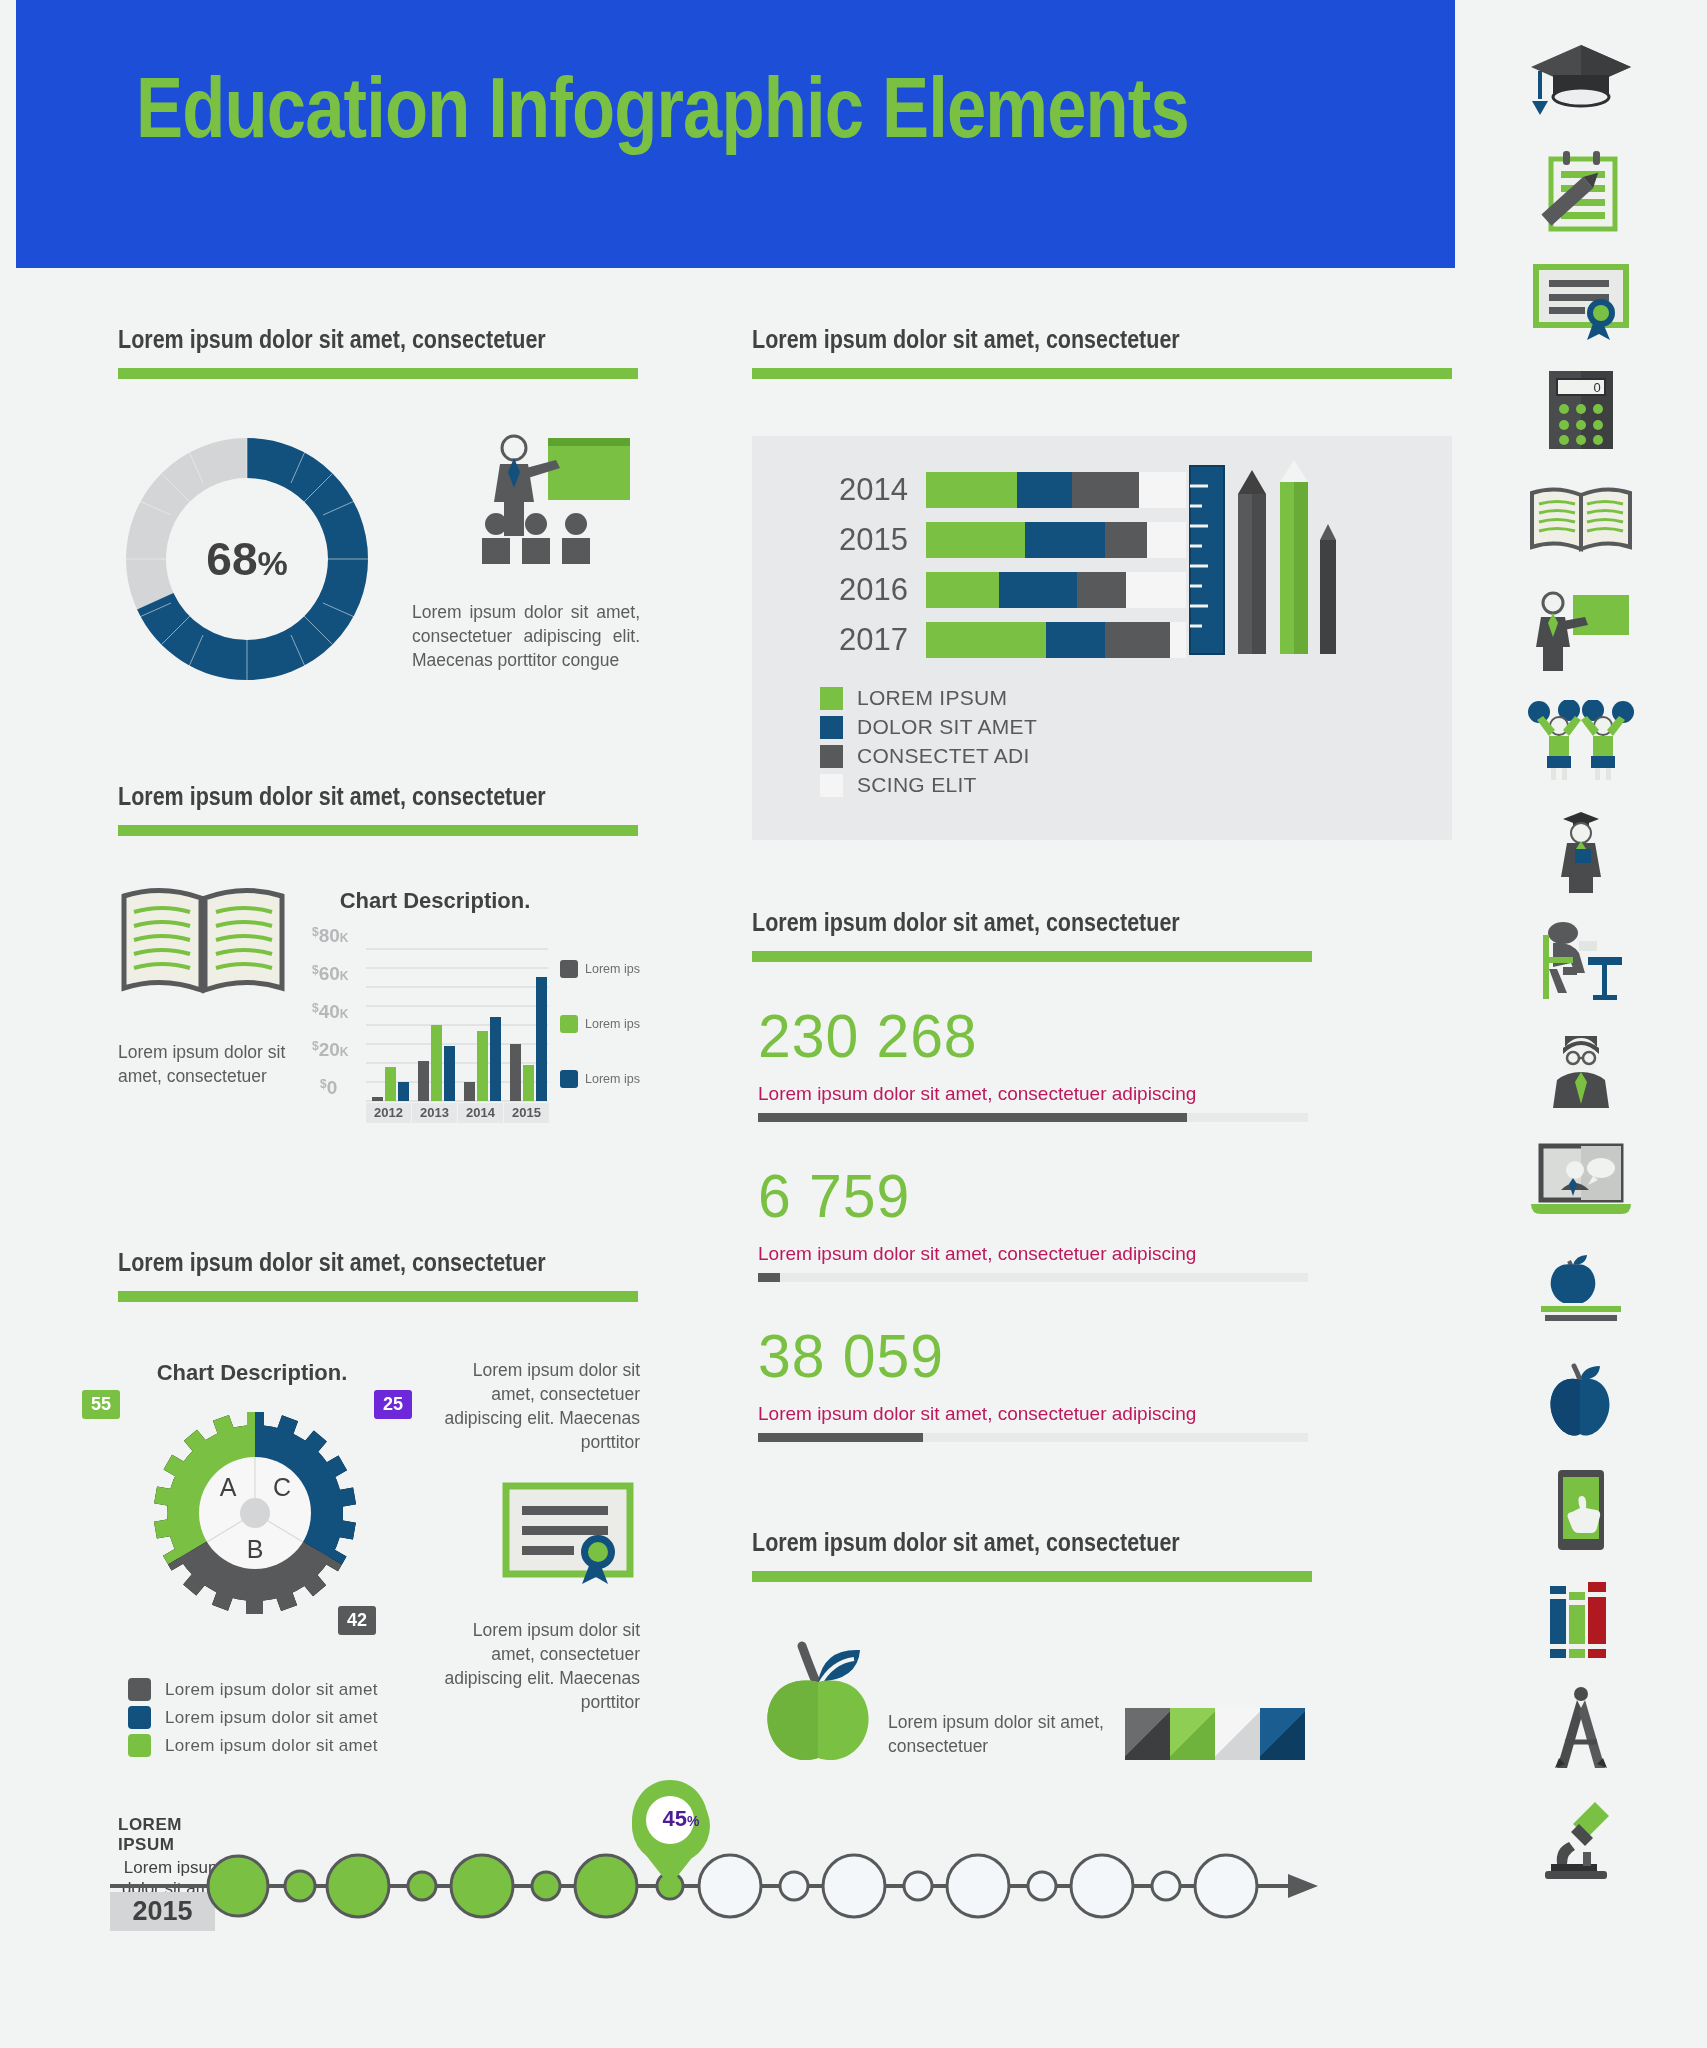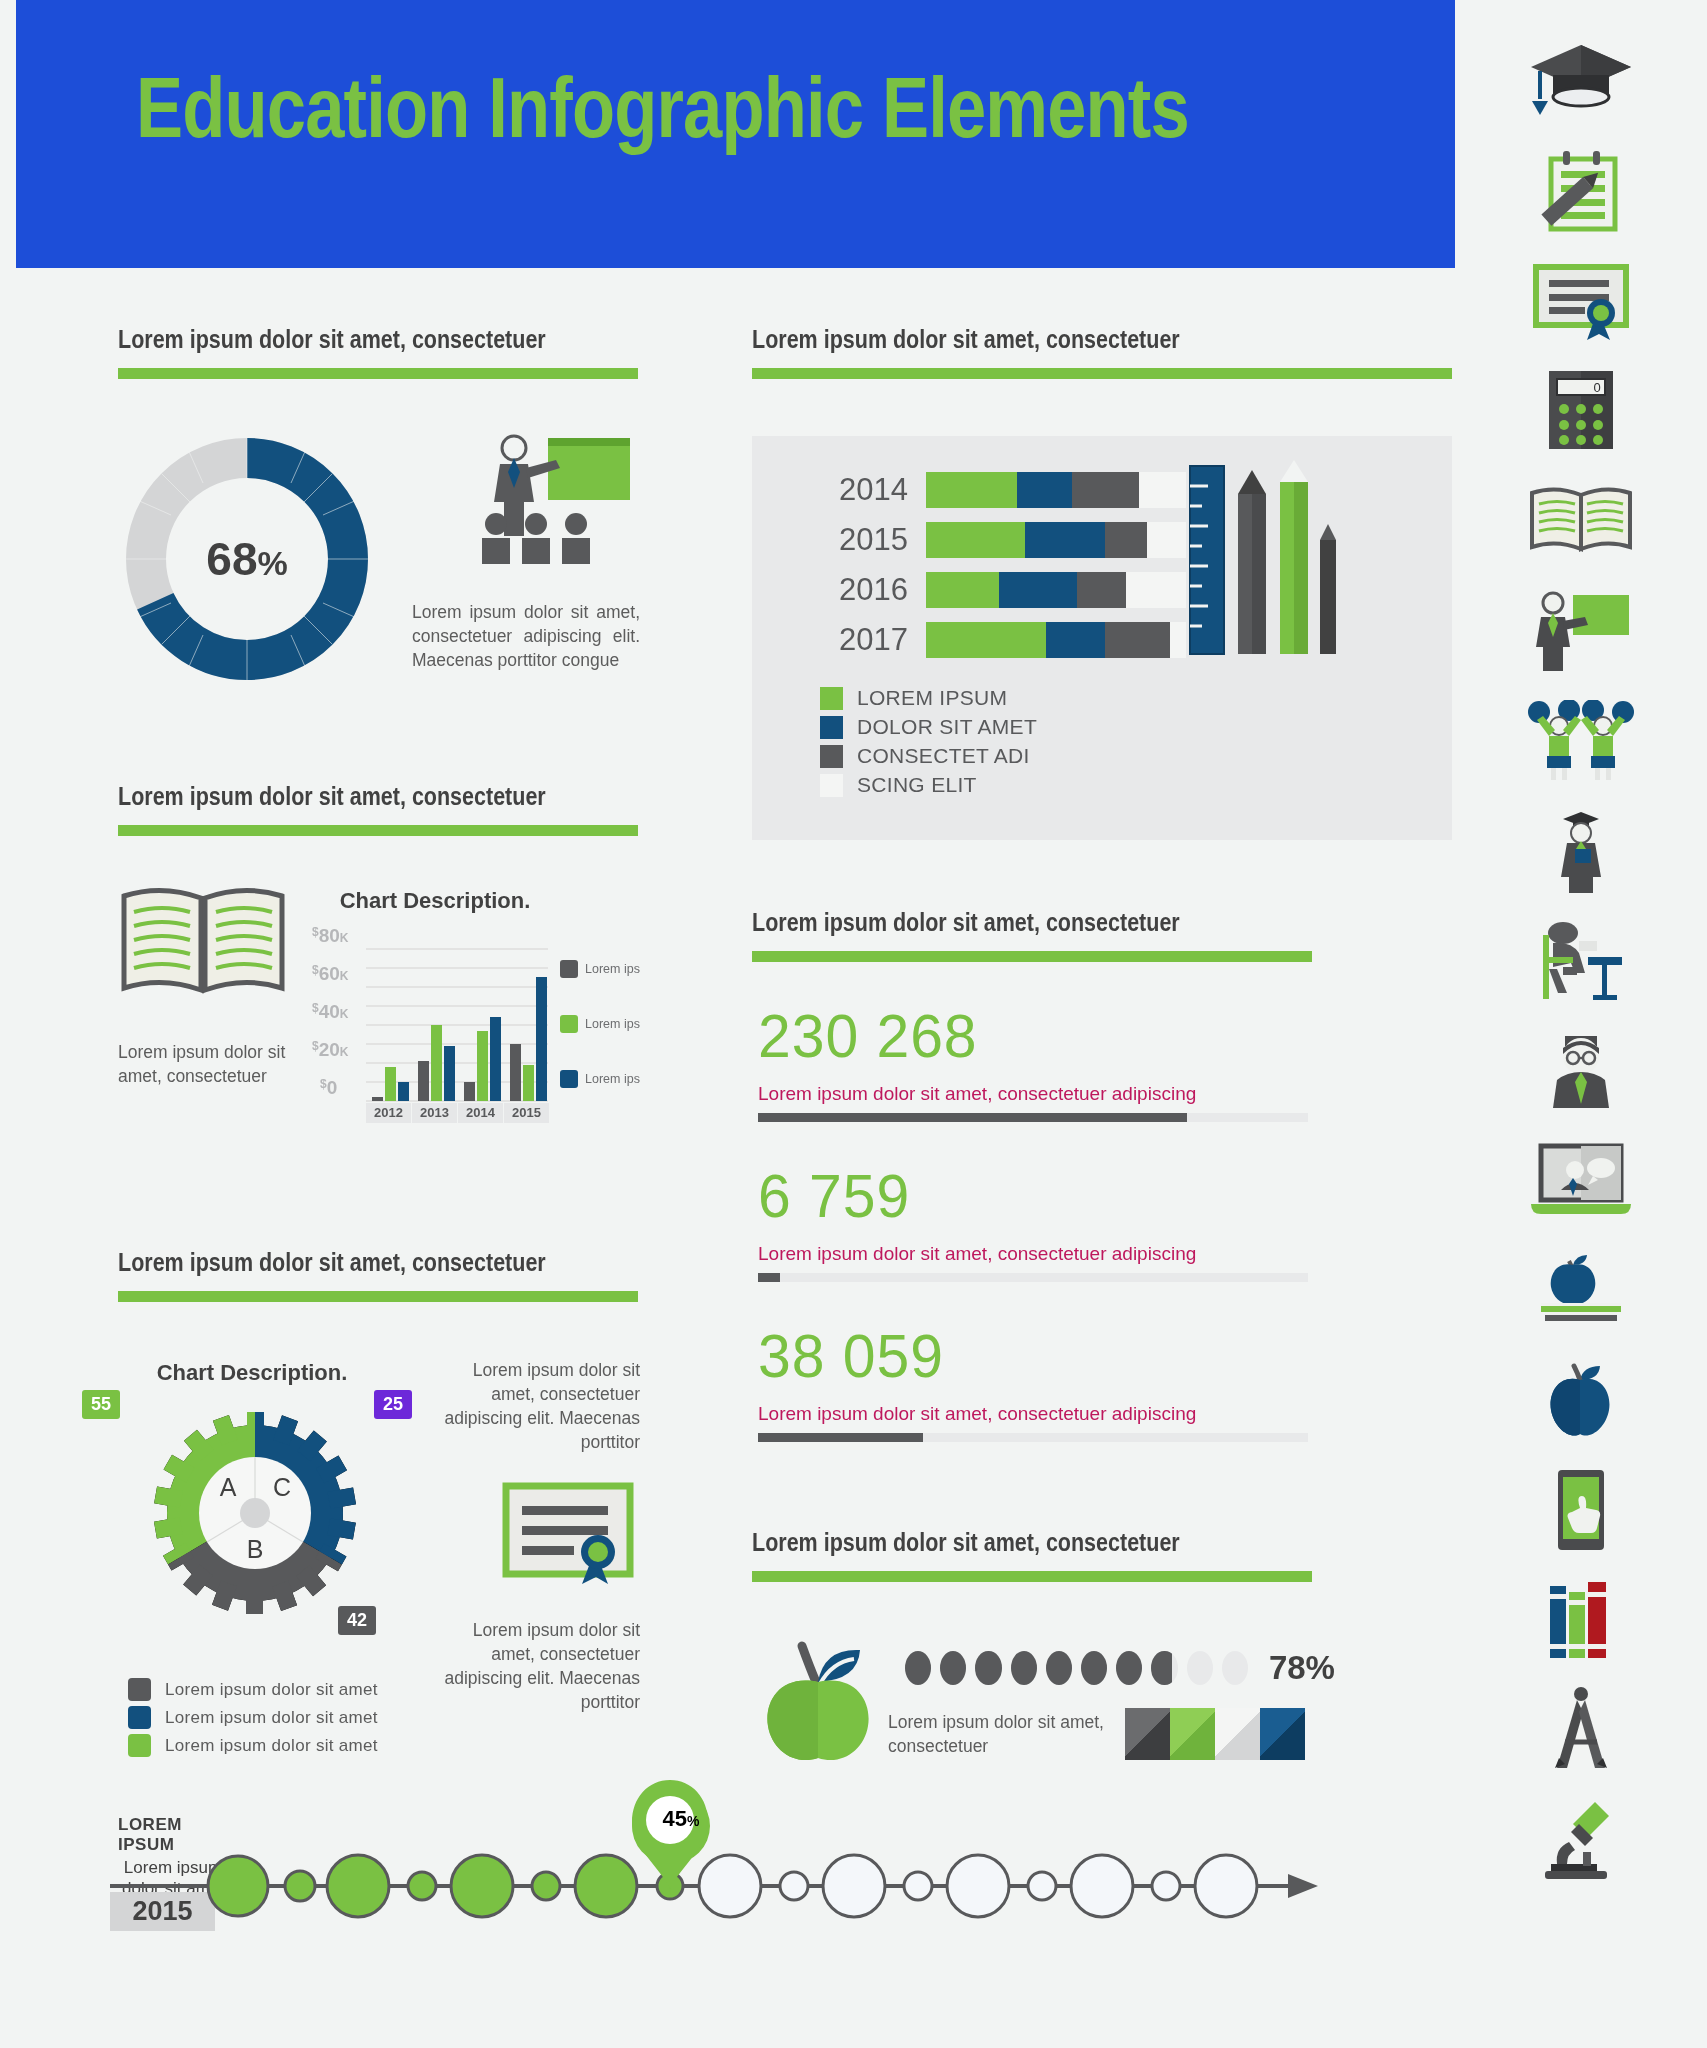--- a/index.html
+++ b/index.html
@@ -517,37 +517,20 @@
     <div style="position:absolute;left:758px;top:1640px;width:120px;height:125px;">
       <svg width="120" height="125" viewBox="0 0 120 125">
         <path d="M44 6 q8 22 14 36" stroke="#58595b" stroke-width="9" fill="none" stroke-linecap="round"></path>
         <path d="M60 42 q6 -34 42 -32 q-2 30 -42 32 z" fill="#12507e"></path>
         <path d="M62 44 q12 -22 34 -25" stroke="#f2f4f3" stroke-width="4" fill="none"></path>
         <path d="M60 42 C22 34 6 62 10 86 C14 110 36 126 60 118 C84 126 106 110 110 86 C114 62 98 34 60 42 Z" fill="#7ac143"></path>
         <path d="M60 42 C22 34 6 62 10 86 C14 110 36 126 60 118 Z" fill="#6fb33c"></path>
       </svg>
     </div>
 
-    <div style="position:absolute;left:905px;top:1648px;width:430px;height:40px;display:flex;align-items:center;gap:9px;">
-      <div style="width:34px;height:34px;border-radius:50%;background:#58595b;"></div>
-      <div style="width:34px;height:34px;border-radius:50%;background:#58595b;"></div>
-      <div style="width:34px;height:34px;border-radius:50%;background:#58595b;"></div>
-      <div style="width:34px;height:34px;border-radius:50%;background:#58595b;"></div>
-      <div style="width:34px;height:34px;border-radius:50%;background:#58595b;"></div>
-      <div style="width:34px;height:34px;border-radius:50%;background:#58595b;"></div>
-      <div style="width:34px;height:34px;border-radius:50%;background:#58595b;"></div>
-      <div style="width:34px;height:34px;border-radius:50%;background:#e8e9ea;position:relative;overflow:hidden;">
-        <div style="position:absolute;left:0;top:0;width:80%;height:100%;background:#58595b;"></div>
-      </div>
-      <div style="width:34px;height:34px;border-radius:50%;background:#e8e9ea;"></div>
-      <div style="width:34px;height:34px;border-radius:50%;background:#e8e9ea;"></div>
-      <div class="pct78" style="margin-left:12px;white-space:nowrap;">
-        <span>78</span><span>%</span>
-      </div>
-    </div>
 
     <div class="body-text" style="position:absolute;left:888px;top:1710px;width:220px;text-align:left;">Lorem ipsum dolor sit amet, consectetuer</div>
 
     <div style="position:absolute;left:1125px;top:1708px;width:180px;height:52px;display:flex;">
       <div style="flex:1;background:linear-gradient(135deg,#6b6c6e 50%,#3d3e40 50%);"></div>
       <div style="flex:1;background:linear-gradient(135deg,#8fce55 50%,#6fb33c 50%);"></div>
       <div style="flex:1;background:linear-gradient(135deg,#f4f5f4 50%,#d4d5d6 50%);"></div>
       <div style="flex:1;background:linear-gradient(135deg,#1a5d91 50%,#0d3d61 50%);"></div>
     </div>
 
@@ -585,21 +568,21 @@
           <circle cx="1056" cy="106" r="14"></circle>
           <circle cx="1116" cy="106" r="31"></circle>
         </g>
 
         <path d="M562 8 a38 38 0 0 1 0 76 l0 0 -2 30 -2 -30 a38 38 0 0 1 4 -76 z" fill="#7ac143"></path>
         <path d="M560 0 C538 0 522 18 522 42 C522 66 548 86 560 108 C572 86 598 66 598 42 C598 18 582 0 560 0 Z" fill="#7ac143"></path>
         <circle cx="560" cy="40" r="24" fill="#ffffff"></circle>
       </svg>
       <div style="position:absolute;left:541px;top:26px;width:60px;text-align:center;
                   font-family:'Liberation Sans Narrow','Liberation Sans',sans-serif;
-                  font-size:22px;font-weight:bold;color:#000000;white-space:nowrap;">
+                  font-size:22px;font-weight:bold;color:#4c1d95;white-space:nowrap;">
         <span>45</span><span style="font-size:14px;">%</span>
       </div>
     </div>
 
   </div>
 
   <div class="rail">
 
     <div class="rail-item" style="top:28px;">
       <svg width="108" height="78" viewBox="0 0 108 78">

